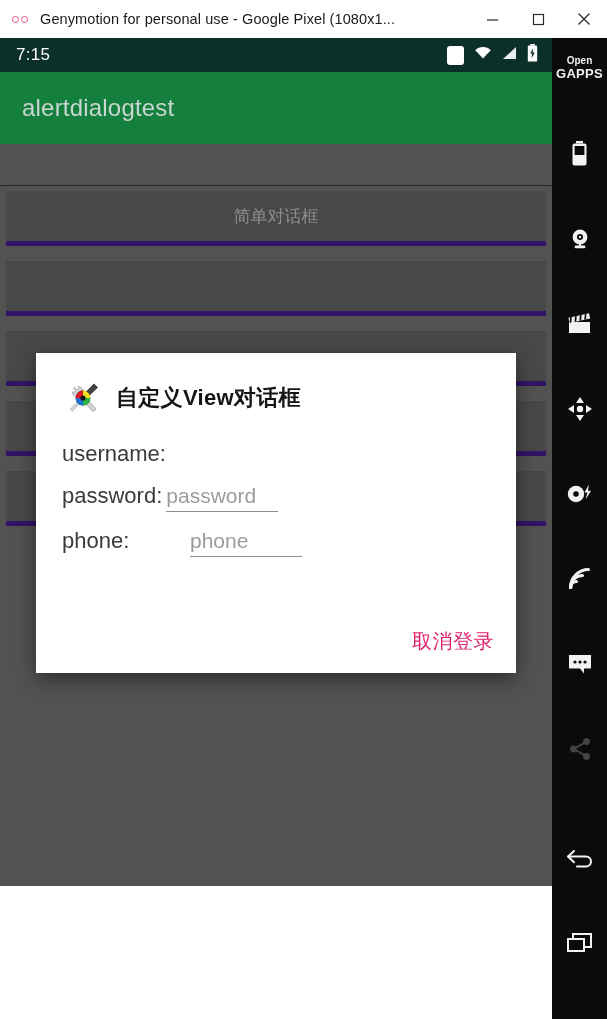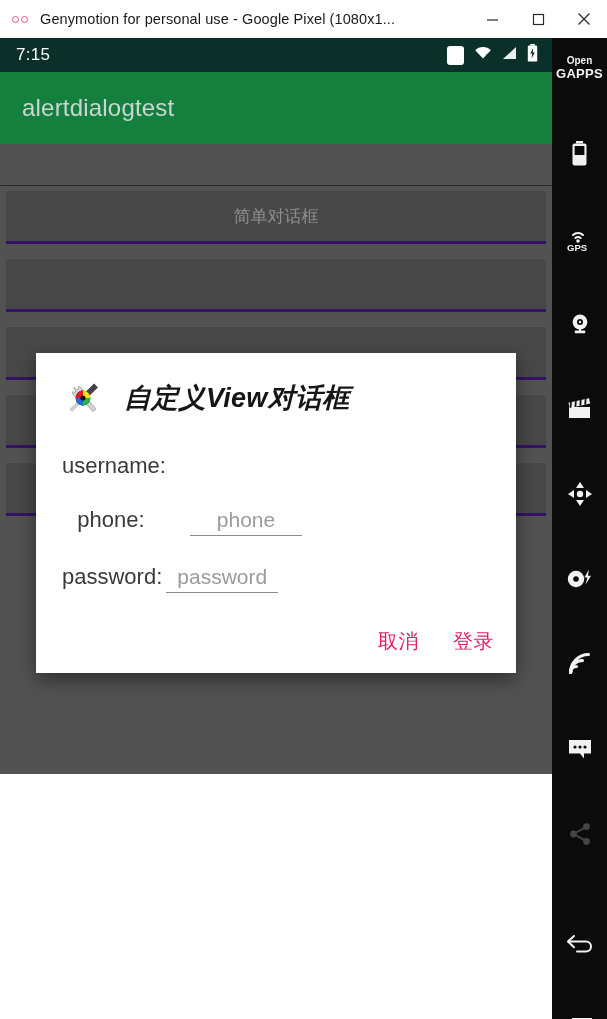--- a/index.html
+++ b/index.html
@@ -60,21 +60,21 @@
     align-items: center;
     justify-content: center;
     color: #2b2b2b;
   }
   .win-btn svg { display: block; }
 
   
   .device {
     position: absolute;
     left: 0; top: 38px;
-    width: 552px; height: 736px;
+    width: 552px; height: 848px;
     background: #6e6e6e;
     overflow: hidden;
   }
 
   .statusbar {
     position: absolute;
     left: 0; top: 0;
     width: 552px; height: 34px;
     background: #0a3029;
     display: flex;
@@ -132,21 +132,21 @@
   .btn-list {
     position: absolute;
     left: 0; top: 46px;
     width: 552px;
   }
   .gbtn {
     height: 50px;
     margin: 0 6px 14px 6px;
     background: #6b6b6b;
     border-top: 1px solid #7d7d7d;
-    border-bottom: 3px solid #4c1d95;
+    border-bottom: 5px solid #4c1d95;
     display: flex;
     align-items: center;
     justify-content: center;
     color: #cfcfcf;
     font-size: 17px;
   }
 
   .scrim {
     position: absolute;
     left: 0; top: 106px;
@@ -167,34 +167,32 @@
     align-items: center;
     padding: 24px 0 6px 26px;
   }
   .dlg-icon {
     width: 42px; height: 42px;
     position: relative;
     flex: none;
   }
   .dlg-icon svg { display: block; }
   .dlg-title-text {
-    margin-left: 20px;
-    font-size: 27px;
+    margin-left: 12px;
+    font-size: 22px;
     font-weight: bold;
     color: #161616;
     letter-spacing: 0.3px;
-    font-style: italic;
   }
 
   .field-row {
     display: flex;
     align-items: baseline;
     padding: 0 26px;
-    margin-top: 28px;
-    text-align: center;
+    margin-top: 16px;
   }
   .field-label {
     font-size: 22px;
     color: #3a3a3a;
     white-space: nowrap;
   }
   .field-input {
     margin-left: 4px;
     width: 112px;
     font-size: 21px;
@@ -204,21 +202,20 @@
     background: transparent;
   }
   .field-row.phone .field-label { width: 98px; }
   .field-row.phone .field-input { margin-left: 30px; }
 
   .dlg-actions {
     position: absolute;
     right: 22px; bottom: 18px;
     display: flex;
     align-items: center;
-    gap: 34px;
   }
   .dlg-btn {
     font-size: 20px;
     color: #e0206b;
     letter-spacing: 0.5px;
     cursor: pointer;
   }
 
   
   .toolbar {
@@ -349,30 +346,30 @@
           </g>
         </svg>
       </span>
       <span class="dlg-title-text">自定义View对话框</span>
     </div>
 
     <div class="field-row">
       <span class="field-label">username:</span>
     </div>
 
+    <div class="field-row">
+      <span class="field-label">password:</span>
+      <span class="field-input">password</span>
+    </div>
+
     <div class="field-row phone">
       <span class="field-label">phone:</span>
       <span class="field-input">phone</span>
     </div>
 
-    <div class="field-row">
-      <span class="field-label">password:</span>
-      <span class="field-input">password</span>
-    </div>
-
     <div class="dlg-actions">
       <span class="dlg-btn">取消</span>
       <span class="dlg-btn">登录</span>
     </div>
   </div>
 
 </div>
 
 <div class="toolbar">
 
@@ -384,32 +381,20 @@
   <div class="tb-item">
     <span>
       <svg width="17" height="26" viewBox="0 0 17 26" aria-hidden="true">
         <rect x="5" y="0" width="7" height="2.4" fill="#f2f2f2"></rect>
         <rect x="1.5" y="2.4" width="14" height="22" rx="2" fill="#f2f2f2"></rect>
         <rect x="3.6" y="5" width="9.8" height="9" fill="#0b0b0b"></rect>
       </svg>
     </span>
   </div>
 
-  <div class="tb-item">
-    <span>
-      <svg width="34" height="30" viewBox="0 0 34 30" aria-hidden="true">
-        <g fill="none" stroke="#f2f2f2" stroke-width="2" stroke-linecap="round">
-          <path d="M10 11 a7 7 0 0 1 10 0"></path>
-          <path d="M12.4 14 a3.6 3.6 0 0 1 5.2 0"></path>
-        </g>
-        <circle cx="15" cy="17" r="1.8" fill="#f2f2f2"></circle>
-        <text x="4" y="27" font-size="9.5" font-weight="bold" fill="#f2f2f2" font-family="Liberation Sans, sans-serif">GPS</text>
-      </svg>
-    </span>
-  </div>
 
   <div class="tb-item">
     <span>
       <svg width="24" height="24" viewBox="0 0 24 24" aria-hidden="true">
         <circle cx="12" cy="10" r="7.4" fill="#f2f2f2"></circle>
         <circle cx="12" cy="10" r="3" fill="#0b0b0b"></circle>
         <circle cx="12" cy="10" r="1.2" fill="#f2f2f2"></circle>
         <rect x="6.6" y="18.6" width="10.8" height="2.6" rx="1.3" fill="#f2f2f2"></rect>
         <rect x="11" y="16.4" width="2" height="2.8" fill="#f2f2f2"></rect>
       </svg>

